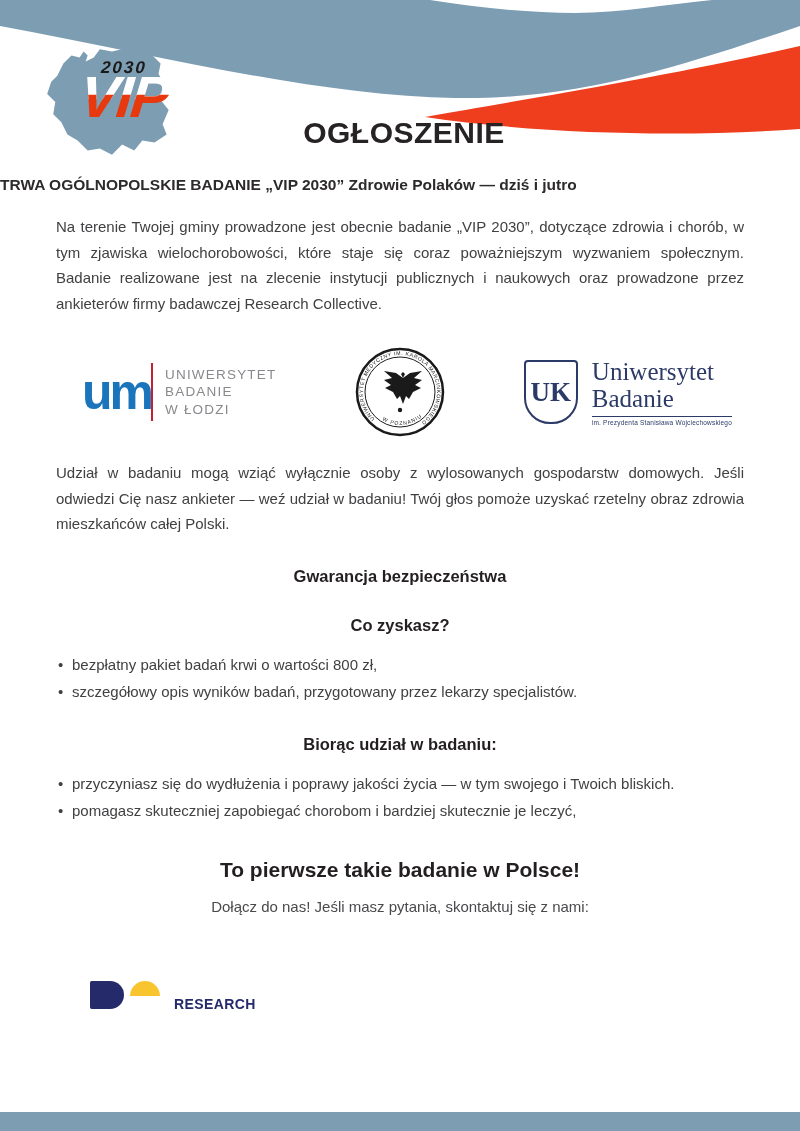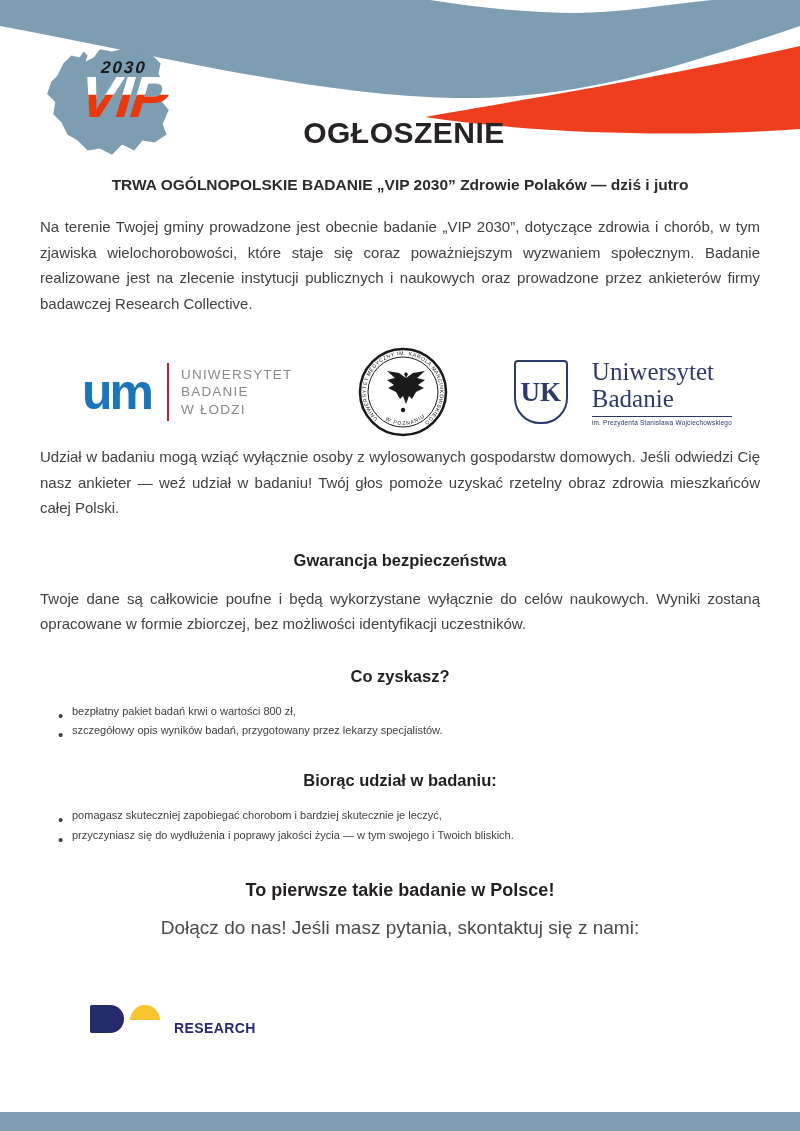--- a/index.html
+++ b/index.html
@@ -24,58 +24,58 @@
     transform:skewX(-6deg);line-height:1;
   }
   .vip-white{color:#ffffff;clip-path:inset(0 0 46% 0);}
   .vip-red{color:#e8380d;clip-path:inset(46% 0 0 0);}
   
   .page-title{
     position:absolute;left:8px;right:0;top:116px;text-align:center;
     font-size:30px;font-weight:800;color:#272324;letter-spacing:.5px;
   }
   .page-subtitle{
-    position:absolute;left:0;right:0;top:176px;text-align:center;
+    position:absolute;left:0;right:0;top:176px;
     font-size:15.5px;font-weight:700;color:#2d2a2b;
   }
   
   .content{padding:0 40px;}
-  .para{font-size:15px;line-height:1.7;text-align:justify;margin:0;}
+  .para{font-size:15px;line-height:1.7;text-align:justify;margin:16px;}
   .intro{margin-top:14px;}
   h2{
     margin:30px 0 16px;text-align:center;font-size:16.5px;font-weight:800;
     color:#231f20;
   }
   
   .partners{display:flex;align-items:center;justify-content:space-between;
     margin:24px 28px 0 42px;height:104px;}
   .um-logo{display:flex;align-items:center;}
-  .um-mark{font-size:50px;font-weight:800;color:#1b75bb;letter-spacing:-3px;line-height:1;margin-right:16px;}
+  .um-mark{font-size:50px;font-weight:800;color:#1b75bb;letter-spacing:-3px;line-height:1;margin-right:0;}
   .um-divider{width:2px;height:58px;background:#c22033;margin-right:12px;}
   .um-text{color:#87898c;font-size:13.5px;letter-spacing:1.2px;line-height:1.3;}
   .seal{width:92px;height:92px;}
   .uk-logo{display:flex;align-items:center;}
   .uk-shield{
     width:50px;height:60px;border:2.5px solid #2b3a67;border-radius:4px 4px 26px 26px;
-    display:flex;align-items:center;justify-content:center;margin-right:24px;
+    display:flex;align-items:center;justify-content:center;margin-right:14px;
     font-family:"Liberation Serif","DejaVu Serif",serif;font-size:27px;color:#2b3a67;font-weight:600;
   }
   .uk-name{font-family:"Liberation Serif","DejaVu Serif",serif;color:#2b3a67;
     font-size:25px;line-height:1.08;}
   .uk-sub{color:#2b3a67;font-size:6.5px;margin-top:4px;letter-spacing:.2px;border-top:1px solid #2b3a67;padding-top:2px;}
   
   ul.bullets{list-style:none;margin:14px 0 0;padding:0 0 0 18px;}
   ul.bullets li{
-    font-size:11px;line-height:1.8;padding-left:14px;position:relative;text-align:left;
+    font-size:15px;line-height:1.8;padding-left:14px;position:relative;text-align:left;
   }
   ul.bullets li::before{
     content:"•";position:absolute;left:0;top:0;color:#414042;font-size:15px;
   }
-  .closing-head{margin-top:34px;font-size:18px;}
-  .closing-body{text-align:center;font-size:19px;margin-top:0;color:#4a4a4c;}
+  .closing-head{margin-top:34px;font-size:21px;}
+  .closing-body{text-align:center;font-size:15px;margin-top:0;color:#4a4a4c;}
   
   .contact-row{display:flex;align-items:center;margin:64px 0 0 50px;padding-right:0;}
   .rc-logo{display:flex;align-items:center;margin-right:70px;}
   .rc-mark{position:relative;width:72px;height:52px;margin-right:12px;}
   .rc-r-top{position:absolute;left:0;top:2px;width:34px;height:28px;background:#252a6b;
     border-radius:2px 17px 17px 2px;}
   .rc-c-top{position:absolute;left:40px;top:2px;width:30px;height:15px;background:#f9c52f;
     border-radius:15px 15px 0 0;}
   .rc-text{color:#252a6b;font-weight:800;font-size:14px;line-height:1.2;letter-spacing:.4px;}
   
@@ -160,32 +160,31 @@
             <div>Badanie</div>
           </div>
           <div class="uk-sub">im. Prezydenta Stanisława Wojciechowskiego</div>
         </div>
       </div>
     </div>
 
     <p class="para">Udział w badaniu mogą wziąć wyłącznie osoby z wylosowanych gospodarstw domowych. Jeśli odwiedzi Cię nasz ankieter — weź udział w badaniu! Twój głos pomoże uzyskać rzetelny obraz zdrowia mieszkańców całej Polski.</p>
 
     <h2>Gwarancja bezpieczeństwa</h2>
-    <p class="para">Twoje dane są całkowicie poufne i będą wykorzystane wyłącznie do celów naukowych. Wyniki zostaną opracowane w formie zbiorczej, bez możliwości identyfikacji uczestników.</p>
 
     <h2>Co zyskasz?</h2>
     <ul class="bullets">
       <li>bezpłatny pakiet badań krwi o wartości 800 zł,</li>
       <li>szczegółowy opis wyników badań, przygotowany przez lekarzy specjalistów.</li>
     </ul>
 
     <h2>Biorąc udział w badaniu:</h2>
     <ul class="bullets">
+      <li>przyczyniasz się do wydłużenia i poprawy jakości życia — w tym swojego i Twoich bliskich.</li>
       <li>pomagasz skuteczniej zapobiegać chorobom i bardziej skutecznie je leczyć,</li>
-      <li>przyczyniasz się do wydłużenia i poprawy jakości życia — w tym swojego i Twoich bliskich.</li>
     </ul>
 
     <h2 class="closing-head">To pierwsze takie badanie w Polsce!</h2>
     <div class="closing-body">Dołącz do nas! Jeśli masz pytania, skontaktuj się z nami:</div>
 
     <div class="contact-row">
       <div class="rc-logo">
         <div class="rc-mark">
           <div class="rc-r-top"></div>
           <div class="rc-c-top"></div>

